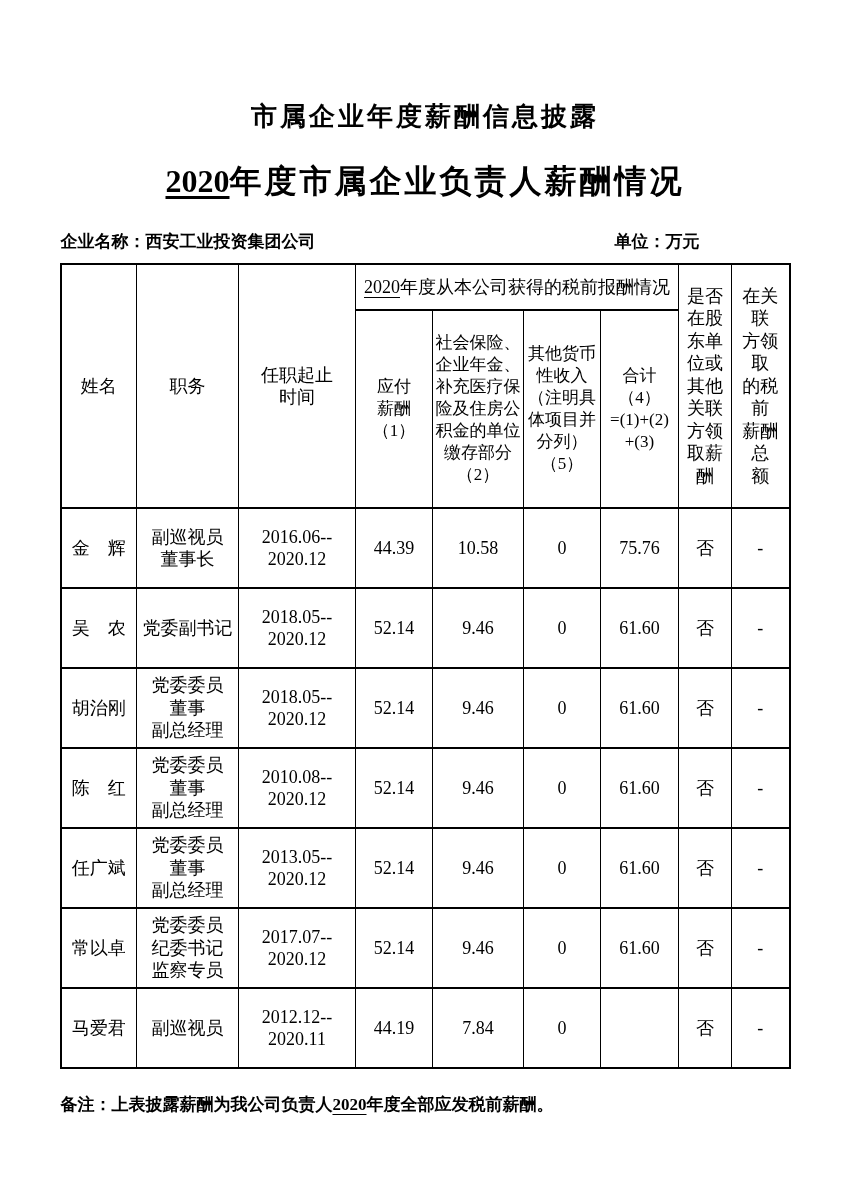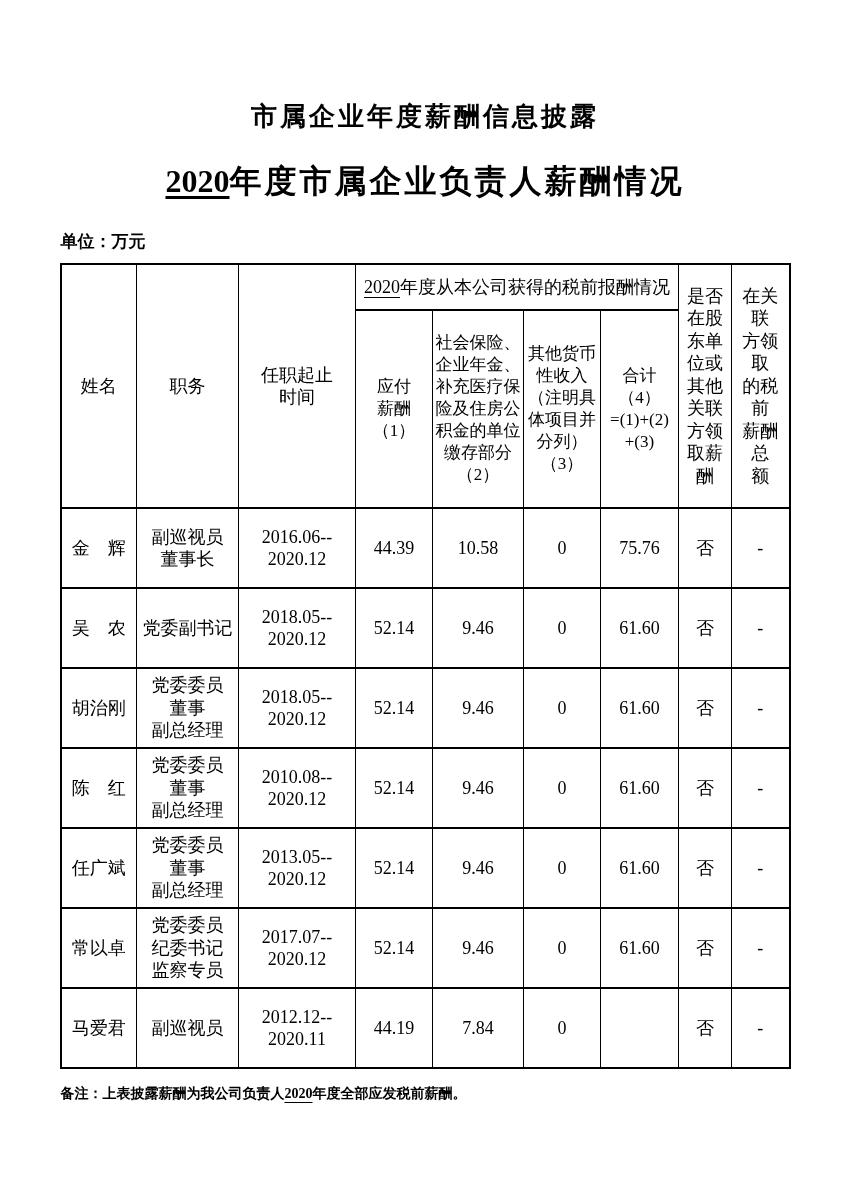--- a/index.html
+++ b/index.html
@@ -72,35 +72,36 @@
     font-size: 18px;
   }
   tr.subhead-row { height: 198px; }
   tr.subhead-row td, td.tall-head {
     font-size: 17px;
     line-height: 1.3;
   }
   tr.data-row { height: 80px; }
   .note {
     width: 729px;
-    margin: 16px auto 0 auto;
-    font-size: 14px;
+    margin: 24px auto 0 auto;
+    font-size: 17px;
     font-weight: bold;
   }
 </style>
 </head>
 <body>
 
 <div class="page">
 
   <h1 class="title">市属企业年度薪酬信息披露</h1>
 
   <h2 class="subtitle"><span class="u num">2020</span><span>年度市属企业负责人薪酬情况</span></h2>
 
   <div class="info-row">
+    <span class="company-label">企业名称：西安工业投资集团公司</span>
     <span class="unit-label">单位：万元</span>
   </div>
 
   <table class="salary">
     <colgroup>
       <col style="width:76px">
         <col style="width:102px">
         <col style="width:117px">
       <col style="width:77px">
         <col style="width:91px">
@@ -140,21 +141,21 @@
 补充医疗保
 险及住房公
 积金的单位
 缴存部分
 （2）</td>
         <td>其他货币
 性收入
 （注明具
 体项目并
 分列）
-（3）</td>
+（5）</td>
         <td>合计
 （4）
 =(1)+(2)
 +(3)</td>
       </tr>
 
       <tr class="data-row">
         <td>金　辉</td>
         <td>副巡视员
 董事长</td>

